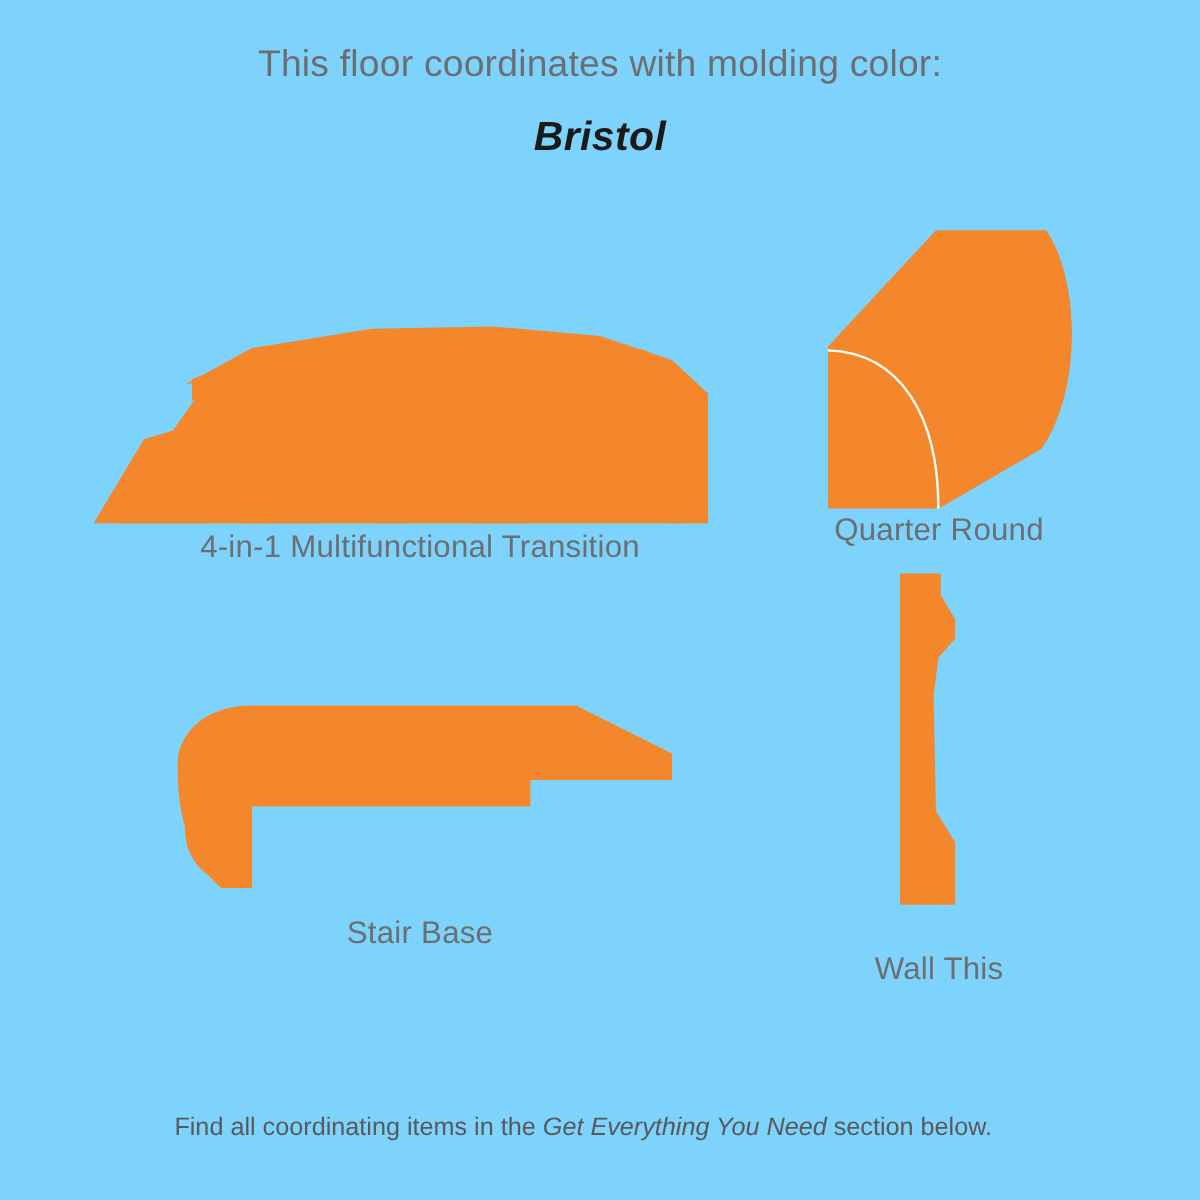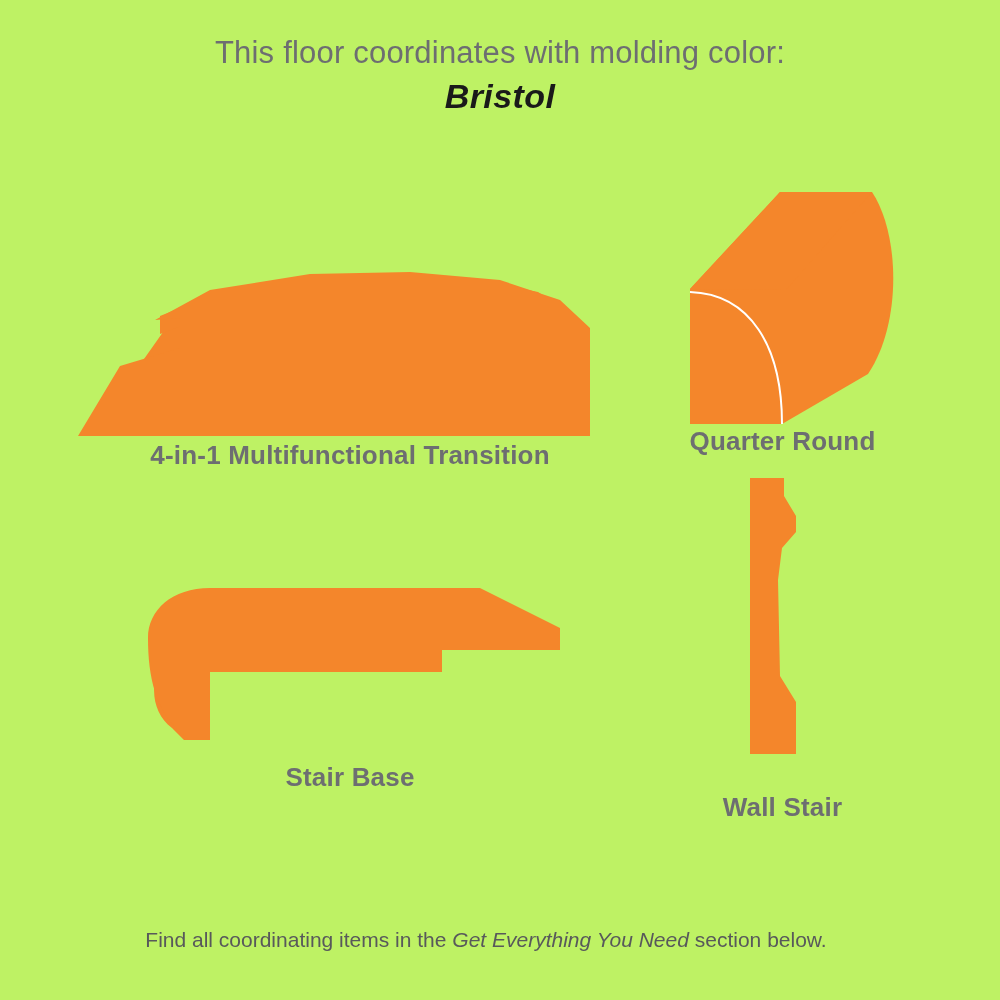--- a/index.html
+++ b/index.html
@@ -6,50 +6,50 @@
   html, body {
     margin: 0; padding: 0;
     width: 1000px; height: 1000px;
     background: #ffffff;
     font-family: "Liberation Sans", sans-serif;
     overflow: hidden;
   }
   .page {
     position: relative;
     width: 1000px; height: 1000px;
-    background: #bef264;
+    background: #7dd3fc;
   }
 
   
   .header {
     position: absolute;
     top: 34px; left: 0; width: 1000px;
     text-align: center;
   }
   .header-line1 {
     font-size: 31px;
     color: #6d6e71;
     letter-spacing: 0.2px;
     line-height: 1.25;
     font-weight: 400;
   }
   .header-line2 {
-    margin-top: 4px;
+    margin-top: 22px;
     font-size: 34px;
     color: #1a1a1a;
     font-weight: bold;
     font-style: italic;
     letter-spacing: 0.4px;
   }
 
   
   .grid {
     position: absolute;
     top: 170px; left: 0;
-    width: 1000px; height: 710px; font-weight: bold;
+    width: 1000px; height: 710px;
   }
   .cell {
     position: absolute;
   }
   .art {
     position: relative;
     width: 100%;
     height: 240px;
   }
   .art svg { display: block; }
@@ -264,21 +264,21 @@
             L 196 62
             L 182 78
             L 178 110
             L 180 206
             L 196 232
             L 196 284
             L 150 284
             Z"></path>
         </svg>
       </div>
-      <div class="cell-label">Wall Stair</div>
+      <div class="cell-label">Wall This</div>
     </div>
 
   </div>
 
   <div class="footer">
     <span>Find all coordinating items in the </span><span class="em">Get Everything You Need</span><span> section below.</span>
   </div>
 
 </div>
 

